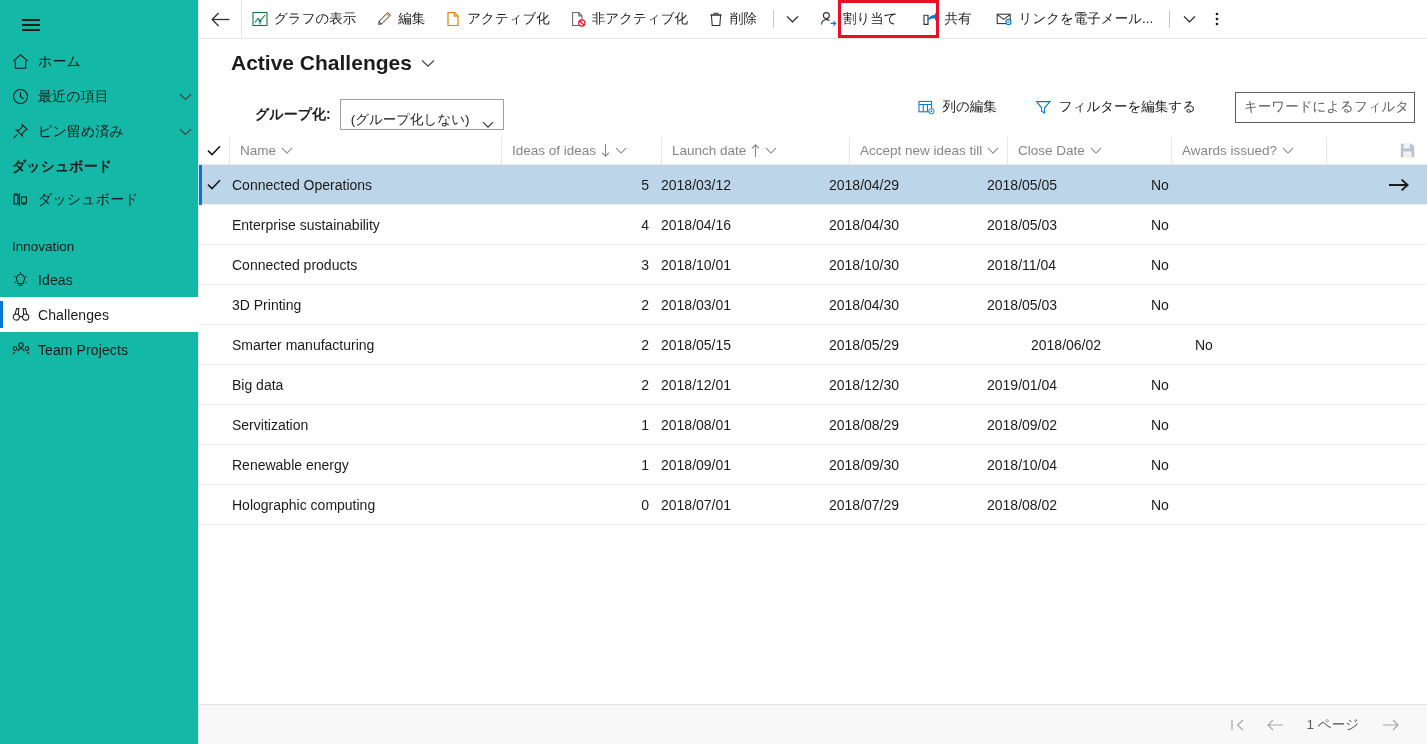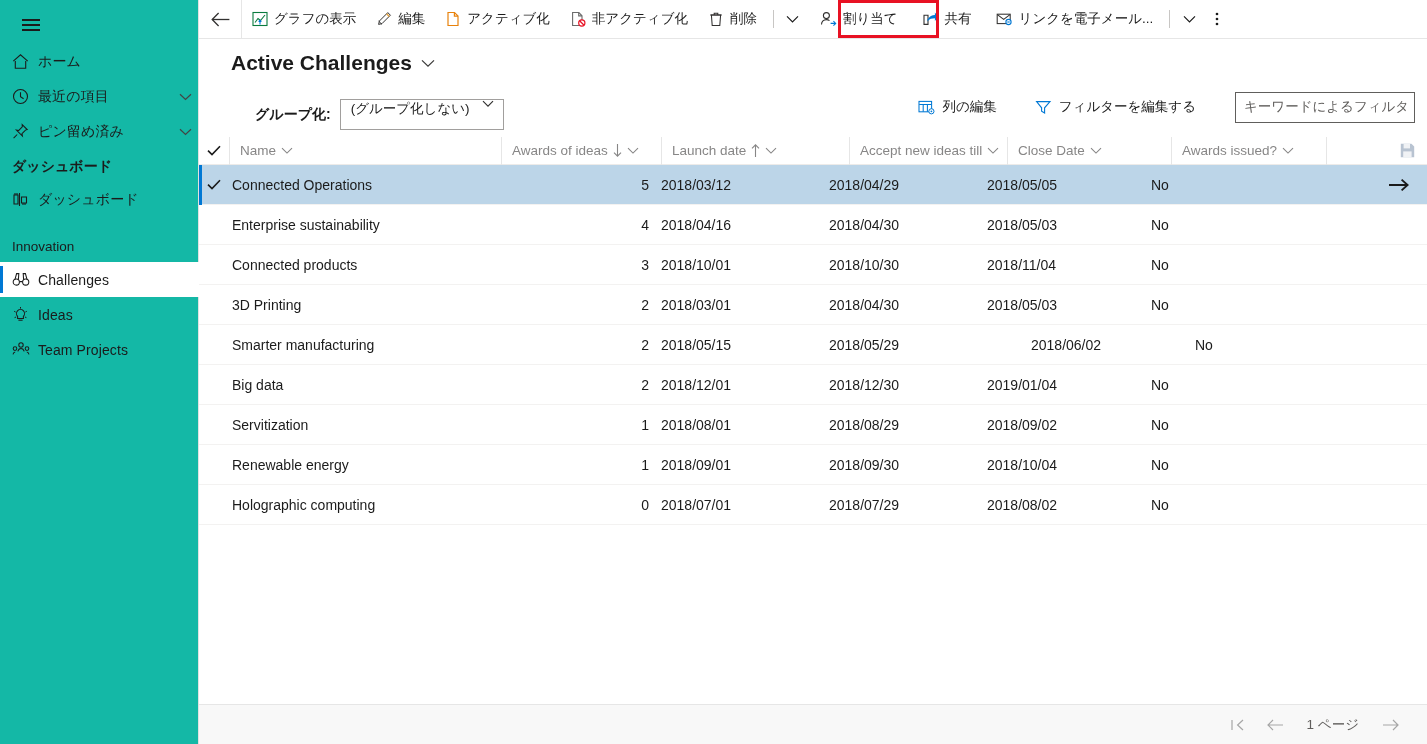--- a/index.html
+++ b/index.html
@@ -129,21 +129,21 @@
   }
   .view-title .tchev { color: #3b3a39; display: flex; align-items: center; }
   .grouprow {
     position: absolute; left: 20px; top: 60px;
     display: flex; align-items: center; gap: 9px; margin-left: 36px;
   }
   .group-label { font-size: 14px; font-weight: bold; color: #1b1b1b; }
   .group-select {
     width: 164px; height: 31px;
     border: 1px solid #a19f9d; background: #fff;
-    display: flex; align-items: flex-start; justify-content: space-between;
+    display: flex; align-items: flex-end; justify-content: space-between;
     padding: 0 9px 0 10px;
     font-size: 13.5px; color: #1b1b1b; cursor: pointer;
   }
   .group-select .gchev { color: #323130; display: flex; align-items: center; }
 
   .hdr-actions {
     position: absolute; right: 12px; top: 52px;
     display: flex; align-items: center; gap: 20px;
   }
   .hdr-btn {
@@ -295,39 +295,39 @@
           <span class="nic">
             <svg width="17" height="17" viewBox="0 0 17 17">
               <path d="M2 4h4v9H2zM7.5 2v13M9.5 6h5v6h-5z" fill="none" stroke="#1b1b1b" stroke-width="1.1"></path>
               <path d="M3 2v2M5 2v2M11 14v-2M13 14v-2" stroke="#1b1b1b" stroke-width="1.1"></path>
             </svg>
           </span>
           <span class="nlabel">ダッシュボード</span>
         </div>
         <div class="nav-sep"></div>
         <div class="nav-section-title">Innovation</div>
+        <div class="nav-item">
+          <span class="nic">
+            <svg width="17" height="17" viewBox="0 0 17 17">
+              <path d="M5.6 10.3a4 4 0 115.8 0v2.2H5.6z" fill="none" stroke="#1b1b1b" stroke-width="1.05"></path>
+              <path d="M6.4 14.2h4.2" stroke="#1b1b1b" stroke-width="1.05"></path>
+              <path d="M8.5 1v1.6M2.2 5.3l1.4.7M14.8 5.3l-1.4.7M2.6 11.6l1.5-.6M14.4 11.6l-1.5-.6" stroke="#1b1b1b" stroke-width="1"></path>
+            </svg>
+          </span>
+          <span class="nlabel">Ideas</span>
+        </div>
         <div class="nav-item active">
           <span class="nic">
             <svg width="18" height="17" viewBox="0 0 18 17">
               <circle cx="4.3" cy="11" r="3.1" fill="none" stroke="#1b1b1b" stroke-width="1.05"></circle>
               <circle cx="13.7" cy="11" r="3.1" fill="none" stroke="#1b1b1b" stroke-width="1.05"></circle>
               <path d="M3 8.4L4.6 2.6h2.2L6.4 8.6M15 8.4L13.4 2.6h-2.2l.4 6M7.5 10.6h3" fill="none" stroke="#1b1b1b" stroke-width="1.05"></path>
             </svg>
           </span>
           <span class="nlabel">Challenges</span>
-        </div>
-        <div class="nav-item">
-          <span class="nic">
-            <svg width="17" height="17" viewBox="0 0 17 17">
-              <path d="M5.6 10.3a4 4 0 115.8 0v2.2H5.6z" fill="none" stroke="#1b1b1b" stroke-width="1.05"></path>
-              <path d="M6.4 14.2h4.2" stroke="#1b1b1b" stroke-width="1.05"></path>
-              <path d="M8.5 1v1.6M2.2 5.3l1.4.7M14.8 5.3l-1.4.7M2.6 11.6l1.5-.6M14.4 11.6l-1.5-.6" stroke="#1b1b1b" stroke-width="1"></path>
-            </svg>
-          </span>
-          <span class="nlabel">Ideas</span>
         </div>
         <div class="nav-item">
           <span class="nic">
             <svg width="18" height="17" viewBox="0 0 18 17">
               <circle cx="9" cy="4" r="2.2" fill="none" stroke="#1b1b1b" stroke-width="1.05"></circle>
               <path d="M5.8 10.4c.5-1.9 1.7-3 3.2-3s2.7 1.1 3.2 3" fill="none" stroke="#1b1b1b" stroke-width="1.05"></path>
               <circle cx="3" cy="7.6" r="1.8" fill="none" stroke="#1b1b1b" stroke-width="1.05"></circle>
               <circle cx="15" cy="7.6" r="1.8" fill="none" stroke="#1b1b1b" stroke-width="1.05"></circle>
               <path d="M1 13.4c.4-1.6 1.2-2.5 2.2-2.5M17 13.4c-.4-1.6-1.2-2.5-2.2-2.5" fill="none" stroke="#1b1b1b" stroke-width="1.05"></path>
             </svg>
@@ -515,21 +515,21 @@
           </div>
           <div class="gh-cell" style="width: 272px; min-width: 272px;">
             <span>Name</span>
             <span class="gh-chev">
               <svg width="12" height="8" viewBox="0 0 12 8">
                 <path d="M1 1.2L6 6.1 11 1.2" fill="none" stroke="#878686" stroke-width="1.1"></path>
               </svg>
             </span>
           </div>
           <div class="gh-cell" style="width: 160px; min-width: 160px;">
-            <span>Awards of ideas</span>
+            <span>Ideas of ideas</span>
             <span class="gh-sort">
               <svg width="9" height="13" viewBox="0 0 9 13">
                 <path d="M4.5 0v12M1 8.6l3.5 3.6L8 8.6" fill="none" stroke="#878686" stroke-width="1.1"></path>
               </svg>
             </span>
             <span class="gh-chev">
               <svg width="12" height="8" viewBox="0 0 12 8">
                 <path d="M1 1.2L6 6.1 11 1.2" fill="none" stroke="#878686" stroke-width="1.1"></path>
               </svg>
             </span>

